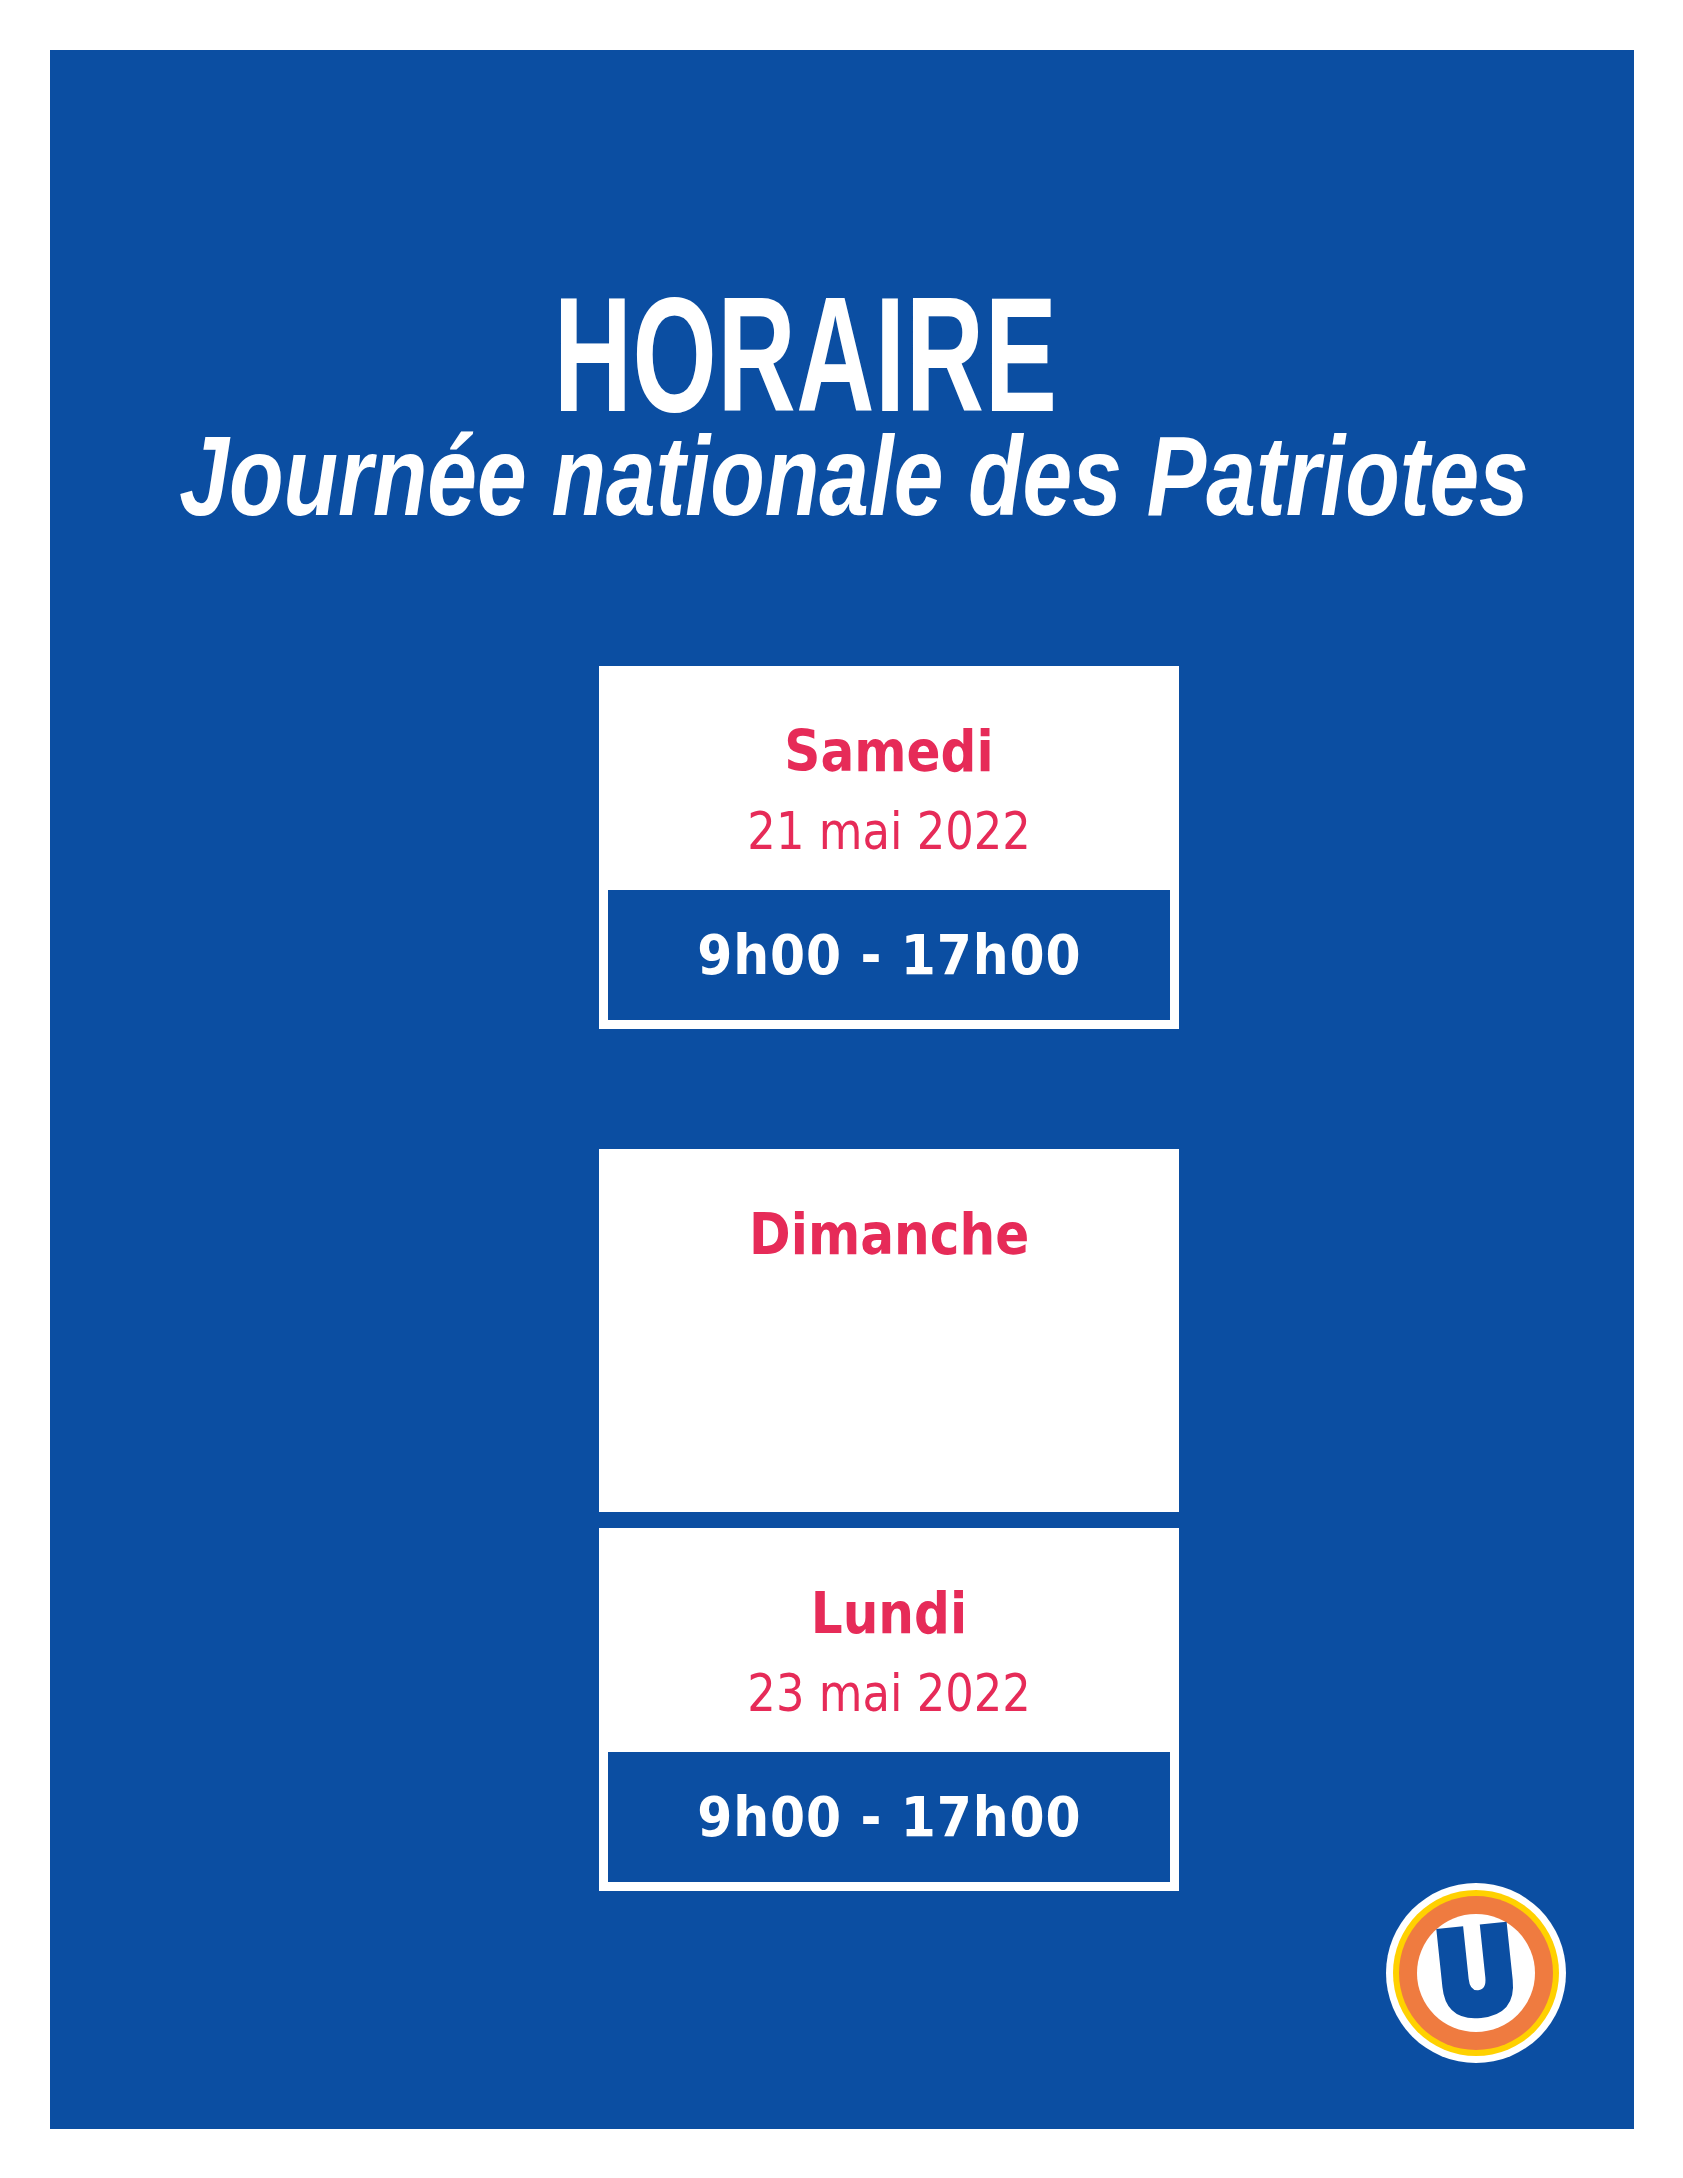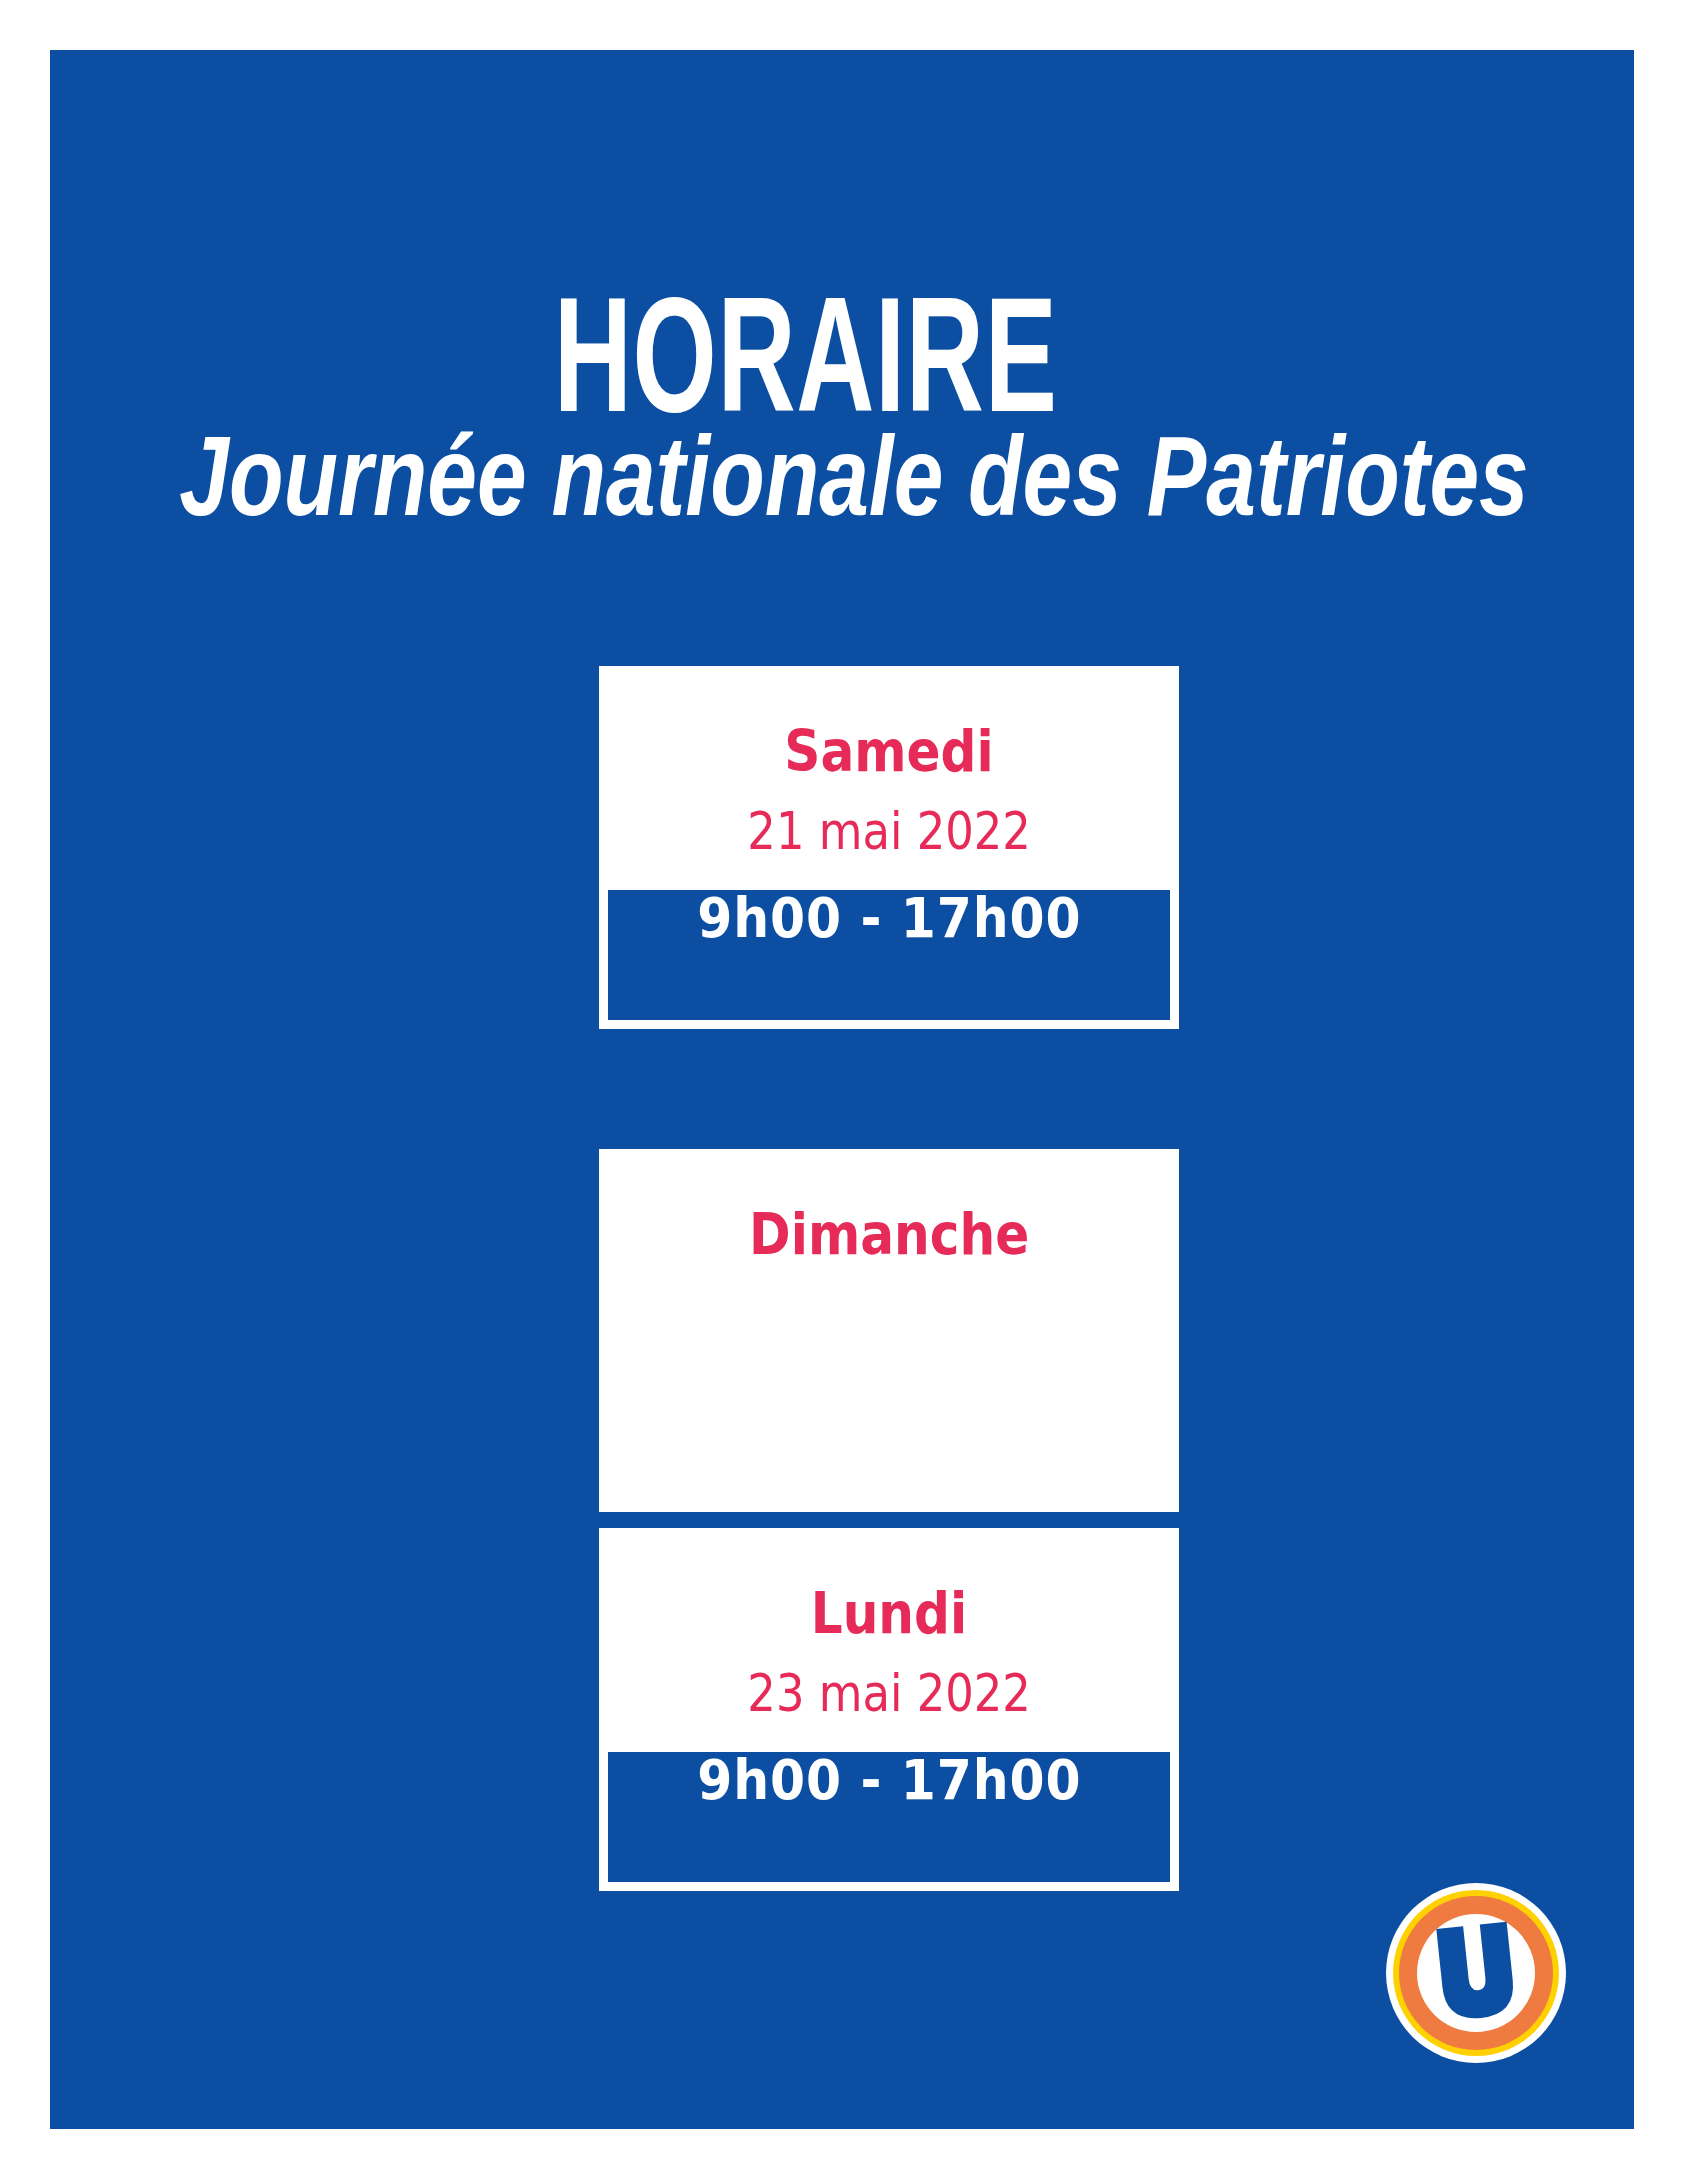--- a/index.html
+++ b/index.html
@@ -94,20 +94,21 @@
     white-space:nowrap;
     transform:scaleX(0.88);
     transform-origin:center;
   }
   .hours-bar{
     position:absolute;
     left:9px;right:9px;bottom:9px;
     height:130px;
     background:var(--blue);
     display:flex;
+    align-items:center;
     justify-content:center;
   }
   .hours{
     display:inline-block;
     color:var(--white);
     font-weight:bold;
     font-size:56px;
     line-height:1;
     white-space:nowrap;
     letter-spacing:1px;

